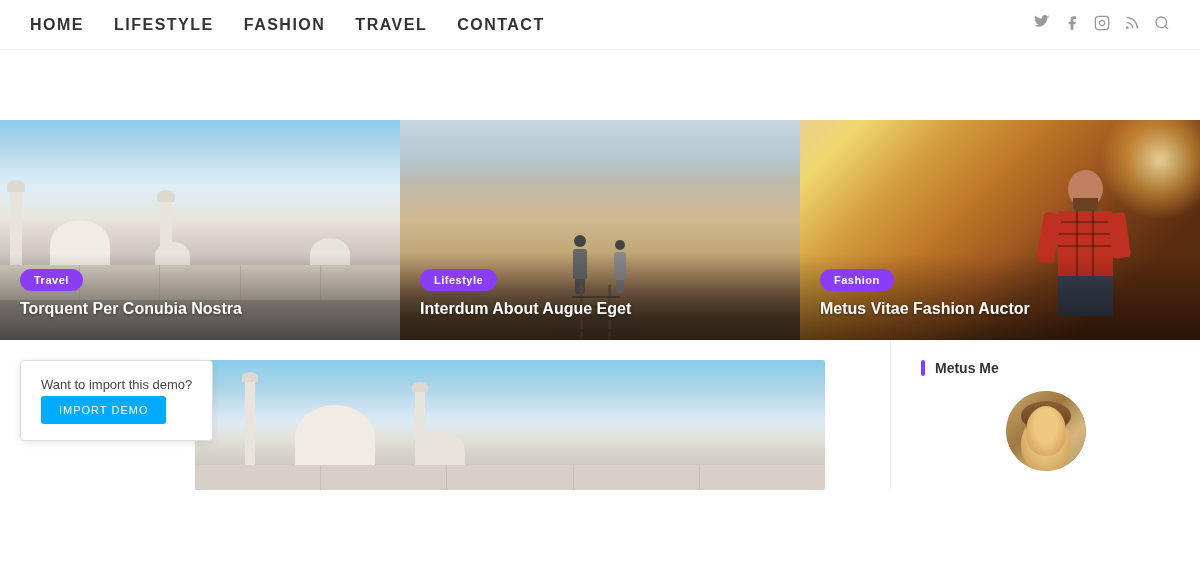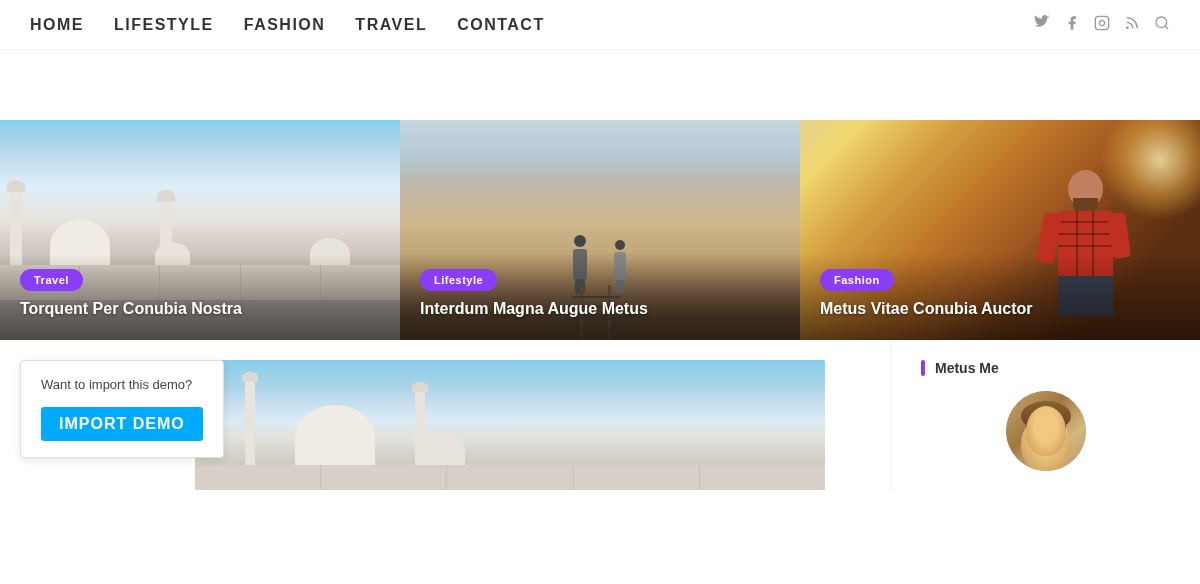--- a/index.html
+++ b/index.html
@@ -124,29 +124,29 @@
       border: 1px solid #ddd;
       border-radius: 4px;
       padding: 16px 20px;
       box-shadow: 0 2px 8px rgba(0,0,0,0.1);
       z-index: 10;
       min-width: 180px;
     }
     .import-demo-text {
       font-size: 13px;
       color: #444;
-      margin-bottom: 15px;
+      margin-bottom: 4px;
     }
     .import-demo-btn {
       background: #00aaff;
       color: #fff;
       border: none;
       padding: 8px 18px;
-      font-size: 16px;
-      font-weight: 700;
+      font-size: 11px;
+      font-weight: 400;
       letter-spacing: 1px;
       text-transform: uppercase;
       border-radius: 3px;
       cursor: pointer;
     }
 
     
     .sidebar {
       width: 310px;
       padding: 20px 30px;
@@ -312,21 +312,21 @@
         <div style="position:absolute;bottom:0;left:52%;width:3px;height:55px;background:#6a5848;"></div>
 
         <div style="position:absolute;bottom:8px;left:38%;width:22%;height:3px;background:#5a4838;"></div>
         <div style="position:absolute;bottom:20px;left:40%;width:18%;height:3px;background:#5a4838;"></div>
         <div style="position:absolute;bottom:32px;left:41%;width:15%;height:3px;background:#5a4838;"></div>
         <div style="position:absolute;bottom:42px;left:43%;width:12%;height:2px;background:#5a4838;"></div>
       </div>
     </div>
     <div class="featured-overlay">
       <span class="category-badge">Lifestyle</span>
-      <div class="post-title">Interdum Magna Augue Metus</div>
+      <div class="post-title">Interdum About Augue Eget</div>
     </div>
   </div>
 
   <div class="featured-item card3">
     <div style="
       width:100%;height:100%;
       background: linear-gradient(135deg, #e8d090 0%, #f0d870 10%, #d4a040 25%, #c07828 40%, #a05820 55%, #784018 65%, #5a2c10 80%);
       position:relative;overflow:hidden;
     ">
 
@@ -349,21 +349,21 @@
         </div>
 
         <div style="position:absolute;top:43px;left:-10px;width:18px;height:50px;background:#c03020;border-radius:4px;transform:rotate(10deg);"></div>
         <div style="position:absolute;top:43px;right:-8px;width:18px;height:45px;background:#c03020;border-radius:4px;transform:rotate(-8deg);"></div>
 
         <div style="width:55px;height:40px;background:#3a4050;margin:0 auto;"></div>
       </div>
     </div>
     <div class="featured-overlay">
       <span class="category-badge">Fashion</span>
-      <div class="post-title">Metus Vitae Conubia Auctor</div>
+      <div class="post-title">Metus Vitae Fashion Auctor</div>
     </div>
   </div>
 
 </section>
 
 <div class="below-fold">
 
   <div class="import-demo-box">
     <div class="import-demo-text">Want to import this demo?</div>
     <button class="import-demo-btn">IMPORT DEMO</button>

